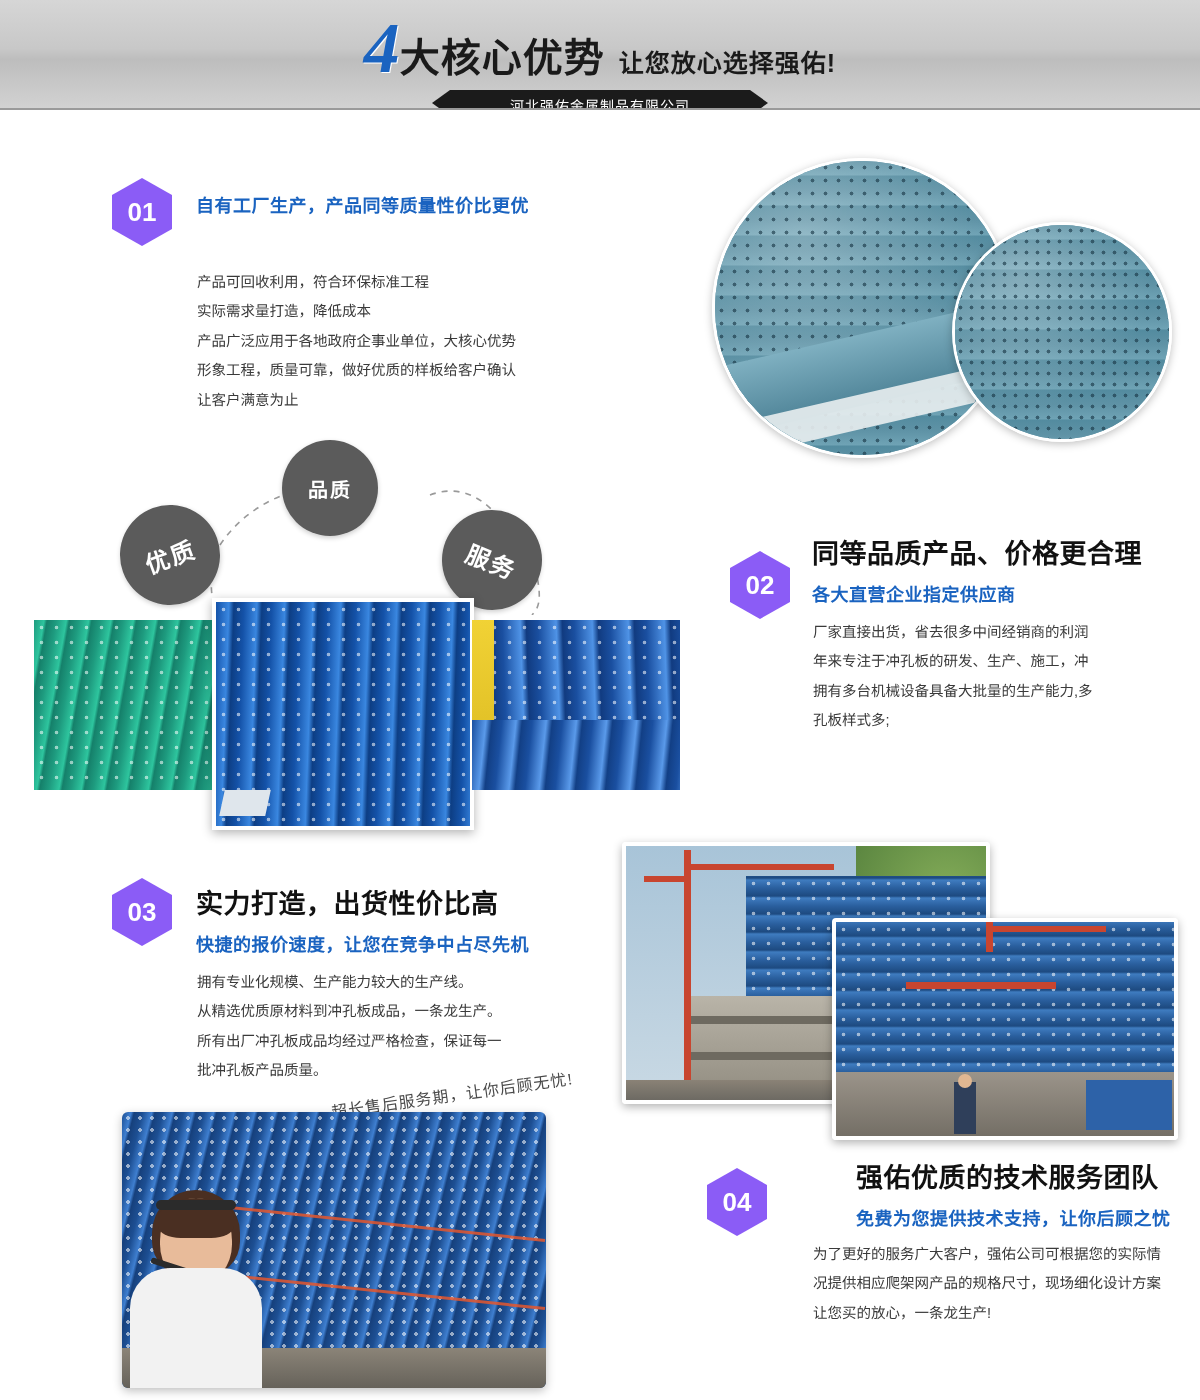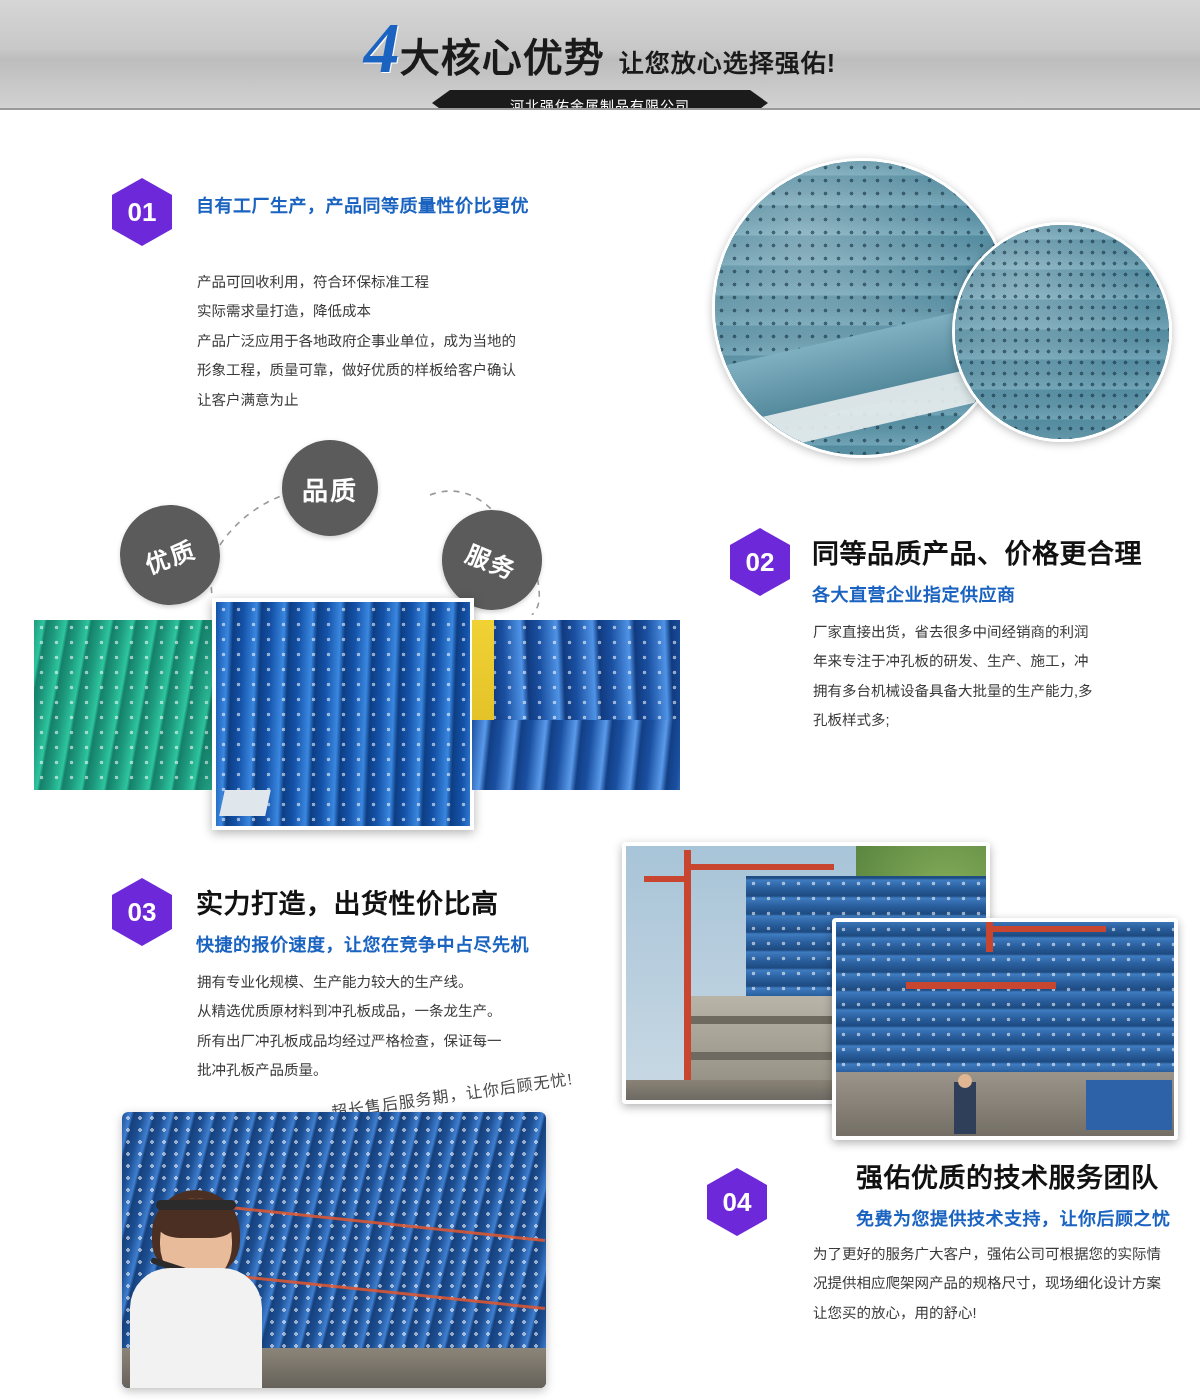--- a/index.html
+++ b/index.html
@@ -77,21 +77,21 @@
     border-bottom: 13px solid transparent;
   }
   .header-ribbon:before { left: -18px; border-right: 18px solid #1b1b1b; }
   .header-ribbon:after  { right: -18px; border-left: 18px solid #1b1b1b; }
 
   
   .blk { position: absolute; }
 
   .badge {
     width: 60px; height: 68px;
-    background: #6d28d9;
+    background: #8b5cf6;
     color: #fff;
     font-size: 26px;
     font-weight: bold;
     display: flex;
     align-items: center;
     justify-content: center;
     clip-path: polygon(50% 0%, 100% 25%, 100% 75%, 50% 100%, 0% 75%, 0% 25%);
   }
   .title-main {
     font-size: 27px;
@@ -245,21 +245,21 @@
 
 <div class="blk" style="left:112px; top:178px;">
   <div class="badge">01</div>
 </div>
 <div class="blk" style="left:196px; top:182px; width:420px;">
   <div class="title-sub">自有工厂生产，产品同等质量性价比更优</div>
 </div>
 <div class="blk body-text" style="left:197px; top:268px; width:420px;">
   <div>产品可回收利用，符合环保标准工程</div>
   <div>实际需求量打造，降低成本</div>
-  <div>产品广泛应用于各地政府企事业单位，成为当地的</div>
+  <div>产品广泛应用于各地政府企事业单位，大核心优势</div>
   <div>形象工程，质量可靠，做好优质的样板给客户确认</div>
   <div>让客户满意为止</div>
 </div>
 
 <div class="perf-circle" style="left:712px; top:158px; width:300px; height:300px;">
   <div class="perf-fill"></div>
   <div class="perf-dots"></div>
   <div style="position:absolute; left:-10px; top:180px; width:260px; height:70px; background:linear-gradient(#7fb0c1,#4d8296); transform:rotate(-13deg);"></div>
   <div style="position:absolute; left:20px; top:235px; width:240px; height:34px; background:#e9eef0; transform:rotate(-13deg); opacity:.9;"></div>
 </div>
@@ -267,41 +267,41 @@
   <div class="perf-fill"></div>
   <div class="perf-dots dense"></div>
 </div>
 
 <svg class="dash-arc" style="left:150px; top:455px;" width="420" height="160">
   <path d="M70,90 C110,30 190,20 220,40" stroke="#9a9a9a" stroke-width="1.6" fill="none" stroke-dasharray="6 6"></path>
   <path d="M280,40 C320,25 350,55 370,95" stroke="#9a9a9a" stroke-width="1.6" fill="none" stroke-dasharray="6 6"></path>
   <path d="M62,108 C60,140 62,150 70,158" stroke="#9a9a9a" stroke-width="1.6" fill="none" stroke-dasharray="6 6"></path>
   <path d="M385,112 C392,142 390,152 382,160" stroke="#9a9a9a" stroke-width="1.6" fill="none" stroke-dasharray="6 6"></path>
 </svg>
-<div class="quality-node" style="left:282px; top:440px; width:96px; height:96px; font-size:26px;">品质</div>
+<div class="quality-node" style="left:282px; top:440px; width:96px; height:96px; font-size:20px;">品质</div>
 <div class="quality-node" style="left:120px; top:505px; width:100px; height:100px; font-size:24px; transform:rotate(-20deg);">优质</div>
 <div class="quality-node" style="left:442px; top:510px; width:100px; height:100px; font-size:24px; transform:rotate(22deg);">服务</div>
 
 <div class="photo" style="position:absolute; left:34px; top:620px; width:230px; height:170px;">
   <div class="mesh-green"></div>
   <div class="dotgrid"></div>
 </div>
 <div class="photo site-photo" style="position:absolute; left:212px; top:598px; width:262px; height:232px;">
   <div class="mesh-blue-wave"></div>
   <div class="dotgrid"></div>
   <div style="position:absolute; left:6px; bottom:10px; width:46px; height:26px; background:#dfe6ec; transform:skewX(-12deg);"></div>
 </div>
 <div class="photo" style="position:absolute; left:472px; top:620px; width:208px; height:170px;">
   <div class="mesh-blue-corr"></div>
   <div class="dotgrid"></div>
   <div style="position:absolute; left:0; top:0; width:22px; height:170px; background:linear-gradient(#f1d235,#d9b81f);"></div>
   <div style="position:absolute; left:0; bottom:0; width:208px; height:70px; background:repeating-linear-gradient(96deg,#1a4fa0 0px,#5a9aea 14px,#123f85 20px,#1a4fa0 30px);"></div>
 </div>
 
-<div class="blk" style="left:730px; top:528px;text-align:center;">
+<div class="blk" style="left:730px; top:551px;text-align:center;">
   <div class="badge">02</div>
 </div>
 <div class="blk" style="left:812px; top:532px; width:380px;">
   <div class="title-main">同等品质产品、价格更合理</div>
   <div class="title-sub">各大直营企业指定供应商</div>
 </div>
 <div class="blk body-text" style="left:813px; top:618px; width:380px;">
   <div>厂家直接出货，省去很多中间经销商的利润</div>
   <div>年来专注于冲孔板的研发、生产、施工，冲</div>
   <div>拥有多台机械设备具备大批量的生产能力,多</div>
@@ -352,21 +352,21 @@
 <div class="blk" style="left:707px; top:1168px;">
   <div class="badge">04</div>
 </div>
 <div class="blk" style="left:856px; top:1156px; width:380px;">
   <div class="title-main">强佑优质的技术服务团队</div>
   <div class="title-sub">免费为您提供技术支持，让你后顾之忧</div>
 </div>
 <div class="blk body-text" style="left:813px; top:1240px; width:380px;">
   <div>为了更好的服务广大客户，强佑公司可根据您的实际情</div>
   <div>况提供相应爬架网产品的规格尺寸，现场细化设计方案</div>
-  <div>让您买的放心，用的舒心!</div>
+  <div>让您买的放心，一条龙生产!</div>
 </div>
 
 <div class="script-note" style="left:330px; top:1082px;">超长售后服务期，让你后顾无忧!</div>
 
 <div class="op-photo" style="position:absolute; left:122px; top:1112px; width:424px; height:276px;">
   <div class="op-wall"></div>
   <div class="dotgrid" style="background-size:12px 12px;"></div>
   <div class="op-stripe" style="left:60px; top:108px; width:364px; transform:rotate(6deg);"></div>
   <div class="op-stripe" style="left:60px; top:176px; width:364px; transform:rotate(6deg);"></div>
   <div style="position:absolute; left:0; bottom:0; width:424px; height:40px; background:linear-gradient(#8b8478,#66625a);"></div>

